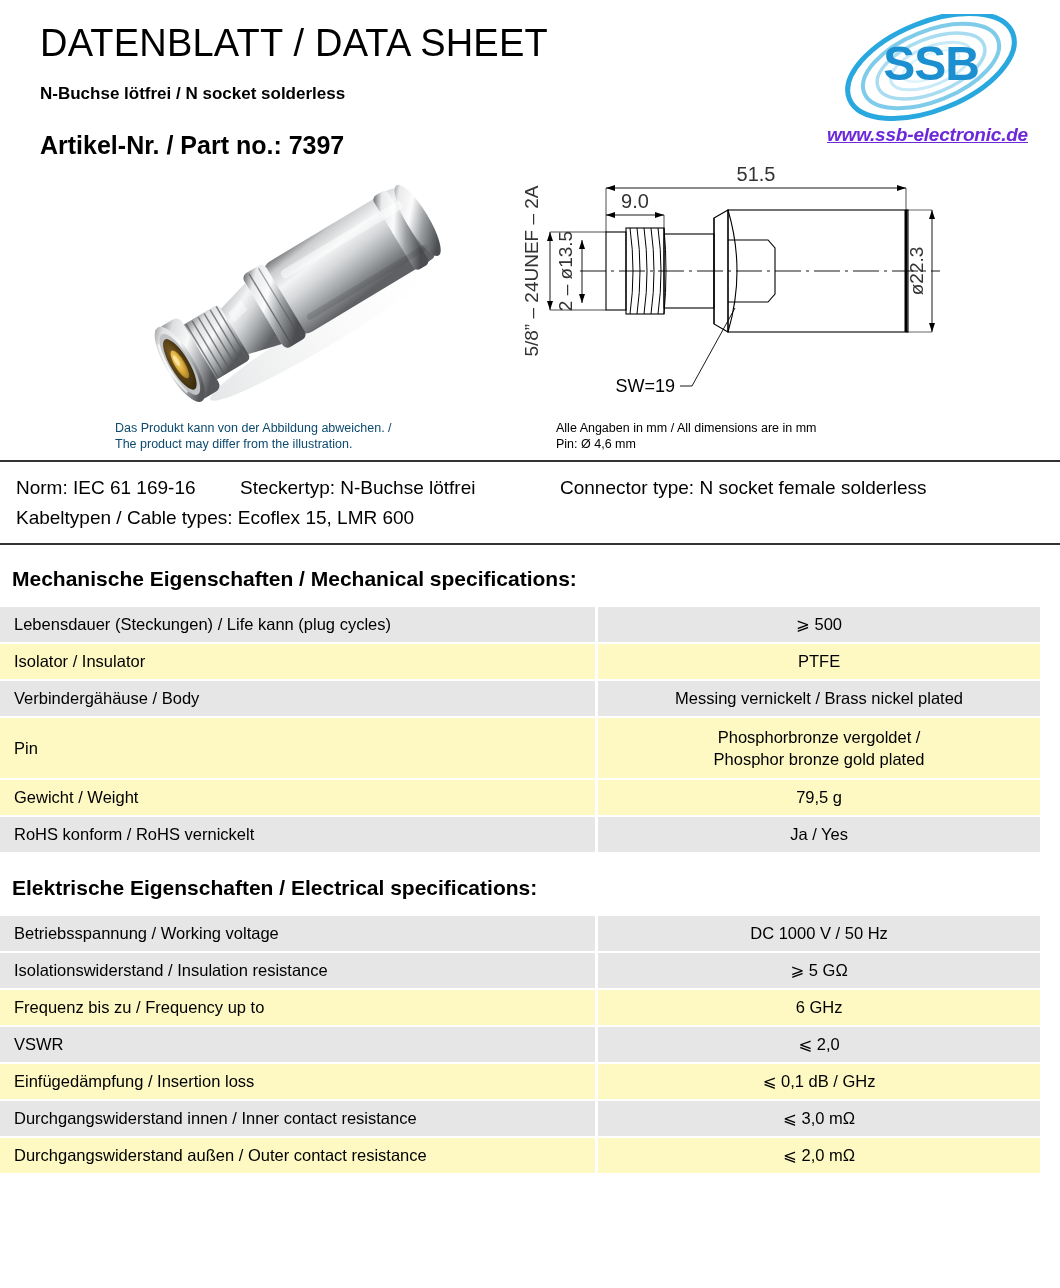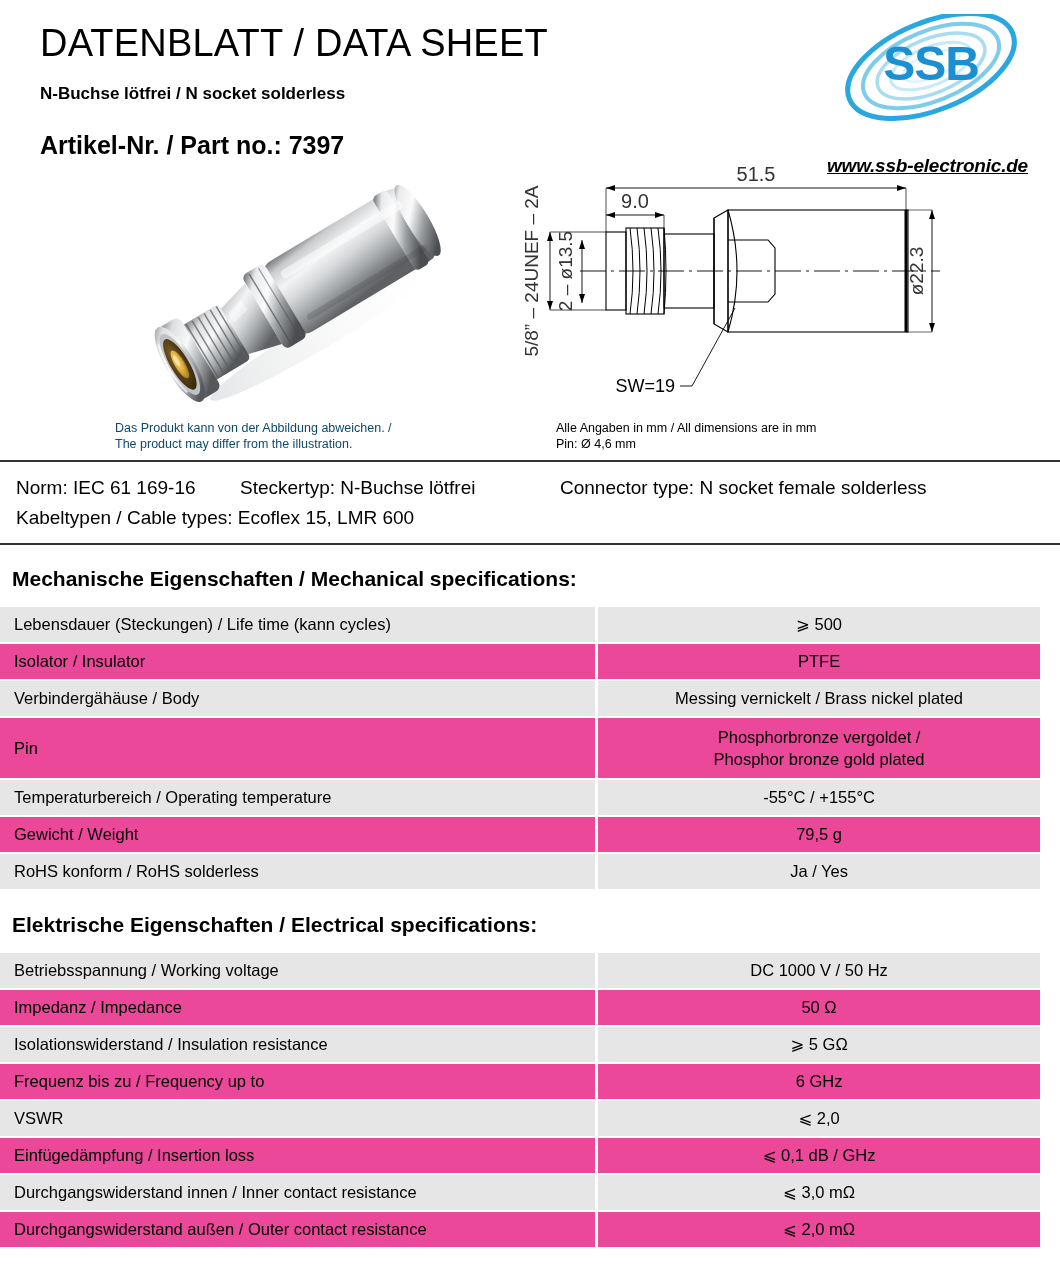--- a/index.html
+++ b/index.html
@@ -28,22 +28,22 @@
     position: absolute; left: 40px; top: 131px;
     font-size: 25px; font-weight: bold; white-space: nowrap;
   }
 
   
   .logo-wrap { position: absolute; right: 34px; top: 14px; width: 190px; height: 110px; }
   .logo-svg { display: block; }
   .logo-url {
     position: absolute; right: 32px; top: 124px;
     font-size: 19px; font-weight: bold; font-style: italic;
-    color: #000000; text-decoration: underline;
-    letter-spacing: -.2px; white-space: nowrap; margin-top: 31px;
+    color: #6d28d9; text-decoration: underline;
+    letter-spacing: -.2px; white-space: nowrap;
   }
 
   
   .media { position: relative; height: 290px; }
   .photo-box { position: absolute; left: 120px; top: 0px; width: 370px; height: 250px; }
   .photo-caption {
     position: absolute; left: 115px; top: 250px;
     font-size: 12.5px; line-height: 16px; color: #0c4a6e;
   }
   .draw-box { position: absolute; left: 520px; top: -12px; width: 530px; height: 260px; }
@@ -65,21 +65,21 @@
   .section { margin-top: 22px; }
   .section-title {
     font-size: 21px; font-weight: bold; padding-left: 12px; margin-bottom: 14px;
     white-space: nowrap;
   }
   table.spec { width: 1040px; border-collapse: separate; border-spacing: 0 2px; table-layout: fixed; }
   table.spec td { padding: 8px 0; font-size: 16.5px; vertical-align: middle; }
   table.spec td.k { width: 597px; padding-left: 14px; text-align: left; }
   table.spec td.v { width: 441px; text-align: center; }
   tr.odd td { background: #e6e6e6; }
-  tr.even td { background: #ec4899; }
+  tr.even td { background: #fef9c3; }
   td.k { border-right: 3px solid #ffffff; }
   td.v .ml { display: block; line-height: 22px; }
 </style>
 </head>
 <body>
 
 <div class="page">
 
   <div class="header">
     <div class="title-main">DATENBLATT / DATA SHEET</div>
@@ -279,66 +279,58 @@
       <span class="n4">Kabeltypen / Cable types: Ecoflex 15, LMR 600</span>
     </div>
   </div>
   <div class="rule"></div>
 
   <div class="section">
     <div class="section-title">Mechanische Eigenschaften / Mechanical specifications:</div>
     <table class="spec">
       <tbody id="mech-body">
           <tr class="odd">
-            <td class="k">Lebensdauer (Steckungen) / Life time (kann cycles)</td>
+            <td class="k">Lebensdauer (Steckungen) / Life kann (plug cycles)</td>
             <td class="v">⩾ 500</td>
           </tr>
           <tr class="even">
             <td class="k">Isolator / Insulator</td>
             <td class="v">PTFE</td>
           </tr>
           <tr class="odd">
             <td class="k">Verbindergähäuse / Body</td>
             <td class="v">Messing vernickelt / Brass nickel plated</td>
           </tr>
           <tr class="even">
             <td class="k">Pin</td>
             <td class="v">
               <span class="ml">Phosphorbronze vergoldet /</span>
               <span class="ml">Phosphor bronze gold plated</span>
             </td>
           </tr>
-          <tr class="odd">
-            <td class="k">Temperaturbereich / Operating temperature</td>
-            <td class="v">-55°C / +155°C</td>
-          </tr>
           <tr class="even">
             <td class="k">Gewicht / Weight</td>
             <td class="v">79,5 g</td>
           </tr>
           <tr class="odd">
-            <td class="k">RoHS konform / RoHS solderless</td>
+            <td class="k">RoHS konform / RoHS vernickelt</td>
             <td class="v">Ja / Yes</td>
           </tr>
         </tbody>
     </table>
   </div>
 
   <div class="section">
     <div class="section-title">Elektrische Eigenschaften / Electrical specifications:</div>
     <table class="spec">
       <tbody id="elec-body">
           <tr class="odd">
             <td class="k">Betriebsspannung / Working voltage</td>
             <td class="v">DC 1000 V / 50 Hz</td>
           </tr>
-          <tr class="even">
-            <td class="k">Impedanz / Impedance</td>
-            <td class="v">50 Ω</td>
-          </tr>
           <tr class="odd">
             <td class="k">Isolationswiderstand / Insulation resistance</td>
             <td class="v">⩾ 5 GΩ</td>
           </tr>
           <tr class="even">
             <td class="k">Frequenz bis zu / Frequency up to</td>
             <td class="v">6 GHz</td>
           </tr>
           <tr class="odd">
             <td class="k">VSWR</td>

